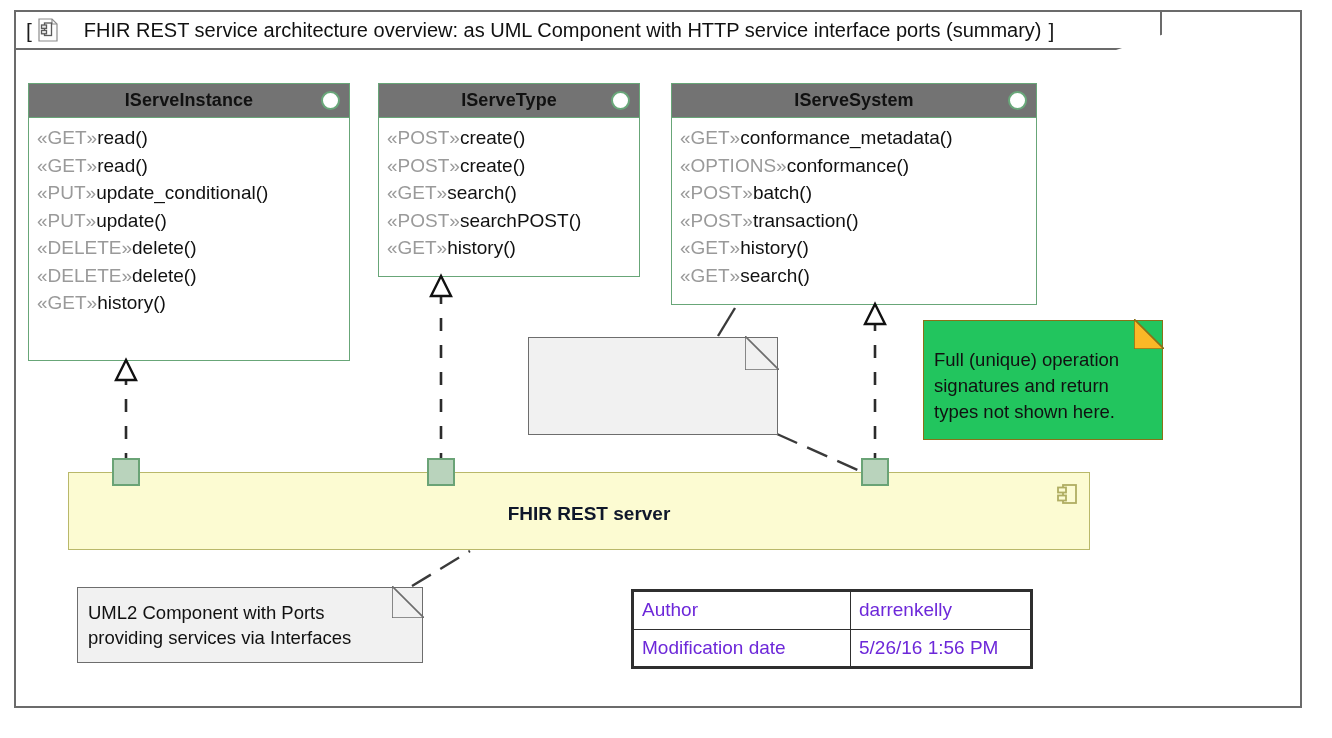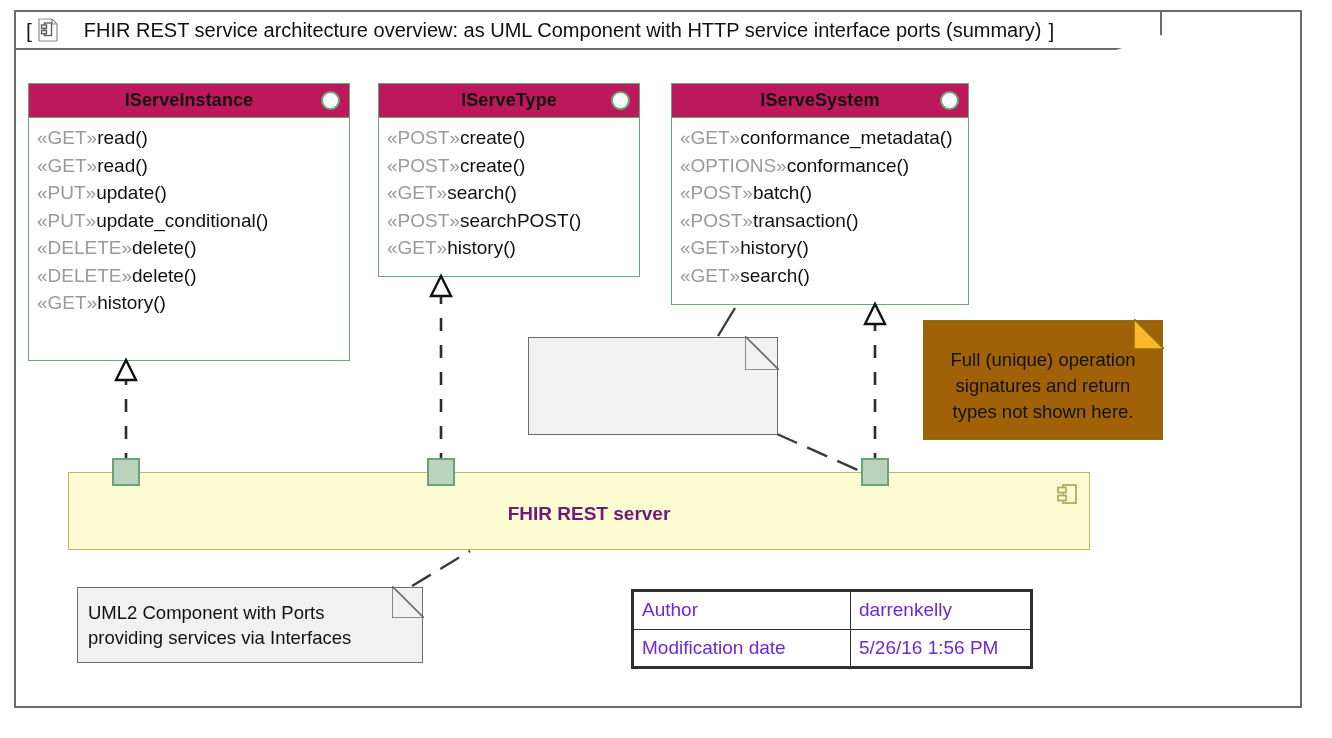--- a/index.html
+++ b/index.html
@@ -15,42 +15,42 @@
              display:flex;align-items:center;padding:0 6px 0 10px;
              width:1148px;
              clip-path:polygon(0 0,100% 0,100% 62%,96% 100%,0 100%);}
   .frame-tab .bracket{font-size:21px;color:#1c1c1c;line-height:1;}
   .frame-tab .ttl{font-size:20px;color:#111;white-space:nowrap;margin-left:18px;}
   .tab-icon{width:20px;height:24px;margin:0 8px 0 6px;flex:0 0 auto;display:block;}
 
   
   .iface{position:absolute;border:1.5px solid #68a678;background:#ffffff;box-sizing:border-box;}
   .iface-hd{position:relative;height:33px;border-bottom:1.5px solid #68a678;
-            display:flex;align-items:center;justify-content:center;background:#be185d;}
+            display:flex;align-items:center;justify-content:center;background:#737373;}
   .iface-hd .nm{font-size:18px;font-weight:bold;color:#111;letter-spacing:.1px;}
   .iface-circ{position:absolute;right:9px;top:7px;width:19px;height:19px;border-radius:50%;
               border:2px solid #69a87a;background:#fff;box-sizing:border-box;}
   .iface-bd{padding:6px 0 8px 8px;}
   .op{font-size:19px;color:#111;line-height:27.5px;white-space:nowrap;}
   .op .st{color:#9a9a9a;}
 
   
   .note{position:absolute;box-sizing:border-box;
         border:1.6px solid #6d6d6d;background:#f0f0f0;}
   .note.grey{background:#f1f1f1;}
-  .note.orange{background:#a16207;border-color:#8a7118;text-align:center;}
+  .note.orange{background:#22c55e;border-color:#8a7118;}
   .note .fold{position:absolute;right:-1.6px;top:-1.6px;}
   .note .txt{position:relative;padding:8px 10px;font-size:18.5px;color:#111;line-height:25px;}
   .note.orange .txt{color:#111;line-height:26px;}
 
   
   .component{position:absolute;box-sizing:border-box;
              background:#fcfbd2;border:1.6px solid #b9b86a;}
   .component .cname{position:absolute;left:0;right:0;top:30px;text-align:center;
-                    font-size:19px;font-weight:bold;color:#701a75;padding-left:20px;}
+                    font-size:19px;font-weight:bold;color:#0f172a;padding-left:20px;}
   .comp-icon{position:absolute;right:10px;top:10px;width:22px;height:22px;}
   .port{position:absolute;width:28px;height:28px;box-sizing:border-box;
         background:#b9d3bc;border:2px solid #6aa376;}
 
   
   .authtable{position:absolute;box-sizing:border-box;border:2px solid #2f2f2f;background:#fff;}
   .authtable table{border-collapse:collapse;width:100%;height:100%;}
   .authtable td{border:1.5px solid #2f2f2f;font-size:19px;color:#6d28d9;
                 padding:3px 8px;white-space:nowrap;}
   .authtable td.k{width:200px;}
@@ -78,43 +78,43 @@
   </div>
 
   <div class="iface" style="left:28px;top:83px;width:322px;height:278px;">
     <div class="iface-hd">
       <span class="nm">IServeInstance</span>
       <span class="iface-circ"></span>
     </div>
     <div class="iface-bd">
       <div class="op"><span class="st">«GET»</span><span>read()</span></div>
       <div class="op"><span class="st">«GET»</span><span>read()</span></div>
+      <div class="op"><span class="st">«PUT»</span><span>update_conditional()</span></div>
       <div class="op"><span class="st">«PUT»</span><span>update()</span></div>
-      <div class="op"><span class="st">«PUT»</span><span>update_conditional()</span></div>
       <div class="op"><span class="st">«DELETE»</span><span>delete()</span></div>
       <div class="op"><span class="st">«DELETE»</span><span>delete()</span></div>
       <div class="op"><span class="st">«GET»</span><span>history()</span></div>
     </div>
   </div>
 
   <div class="iface" style="left:378px;top:83px;width:262px;height:194px;">
     <div class="iface-hd">
       <span class="nm">IServeType</span>
       <span class="iface-circ"></span>
     </div>
     <div class="iface-bd">
       <div class="op"><span class="st">«POST»</span><span>create()</span></div>
       <div class="op"><span class="st">«POST»</span><span>create()</span></div>
       <div class="op"><span class="st">«GET»</span><span>search()</span></div>
       <div class="op"><span class="st">«POST»</span><span>searchPOST()</span></div>
       <div class="op"><span class="st">«GET»</span><span>history()</span></div>
     </div>
   </div>
 
-  <div class="iface" style="left:671px;top:83px;width:298px;height:222px;">
+  <div class="iface" style="left:671px;top:83px;width:366px;height:222px;">
     <div class="iface-hd">
       <span class="nm">IServeSystem</span>
       <span class="iface-circ"></span>
     </div>
     <div class="iface-bd">
       <div class="op"><span class="st">«GET»</span><span>conformance_metadata()</span></div>
       <div class="op"><span class="st">«OPTIONS»</span><span>conformance()</span></div>
       <div class="op"><span class="st">«POST»</span><span>batch()</span></div>
       <div class="op"><span class="st">«POST»</span><span>transaction()</span></div>
       <div class="op"><span class="st">«GET»</span><span>history()</span></div>

